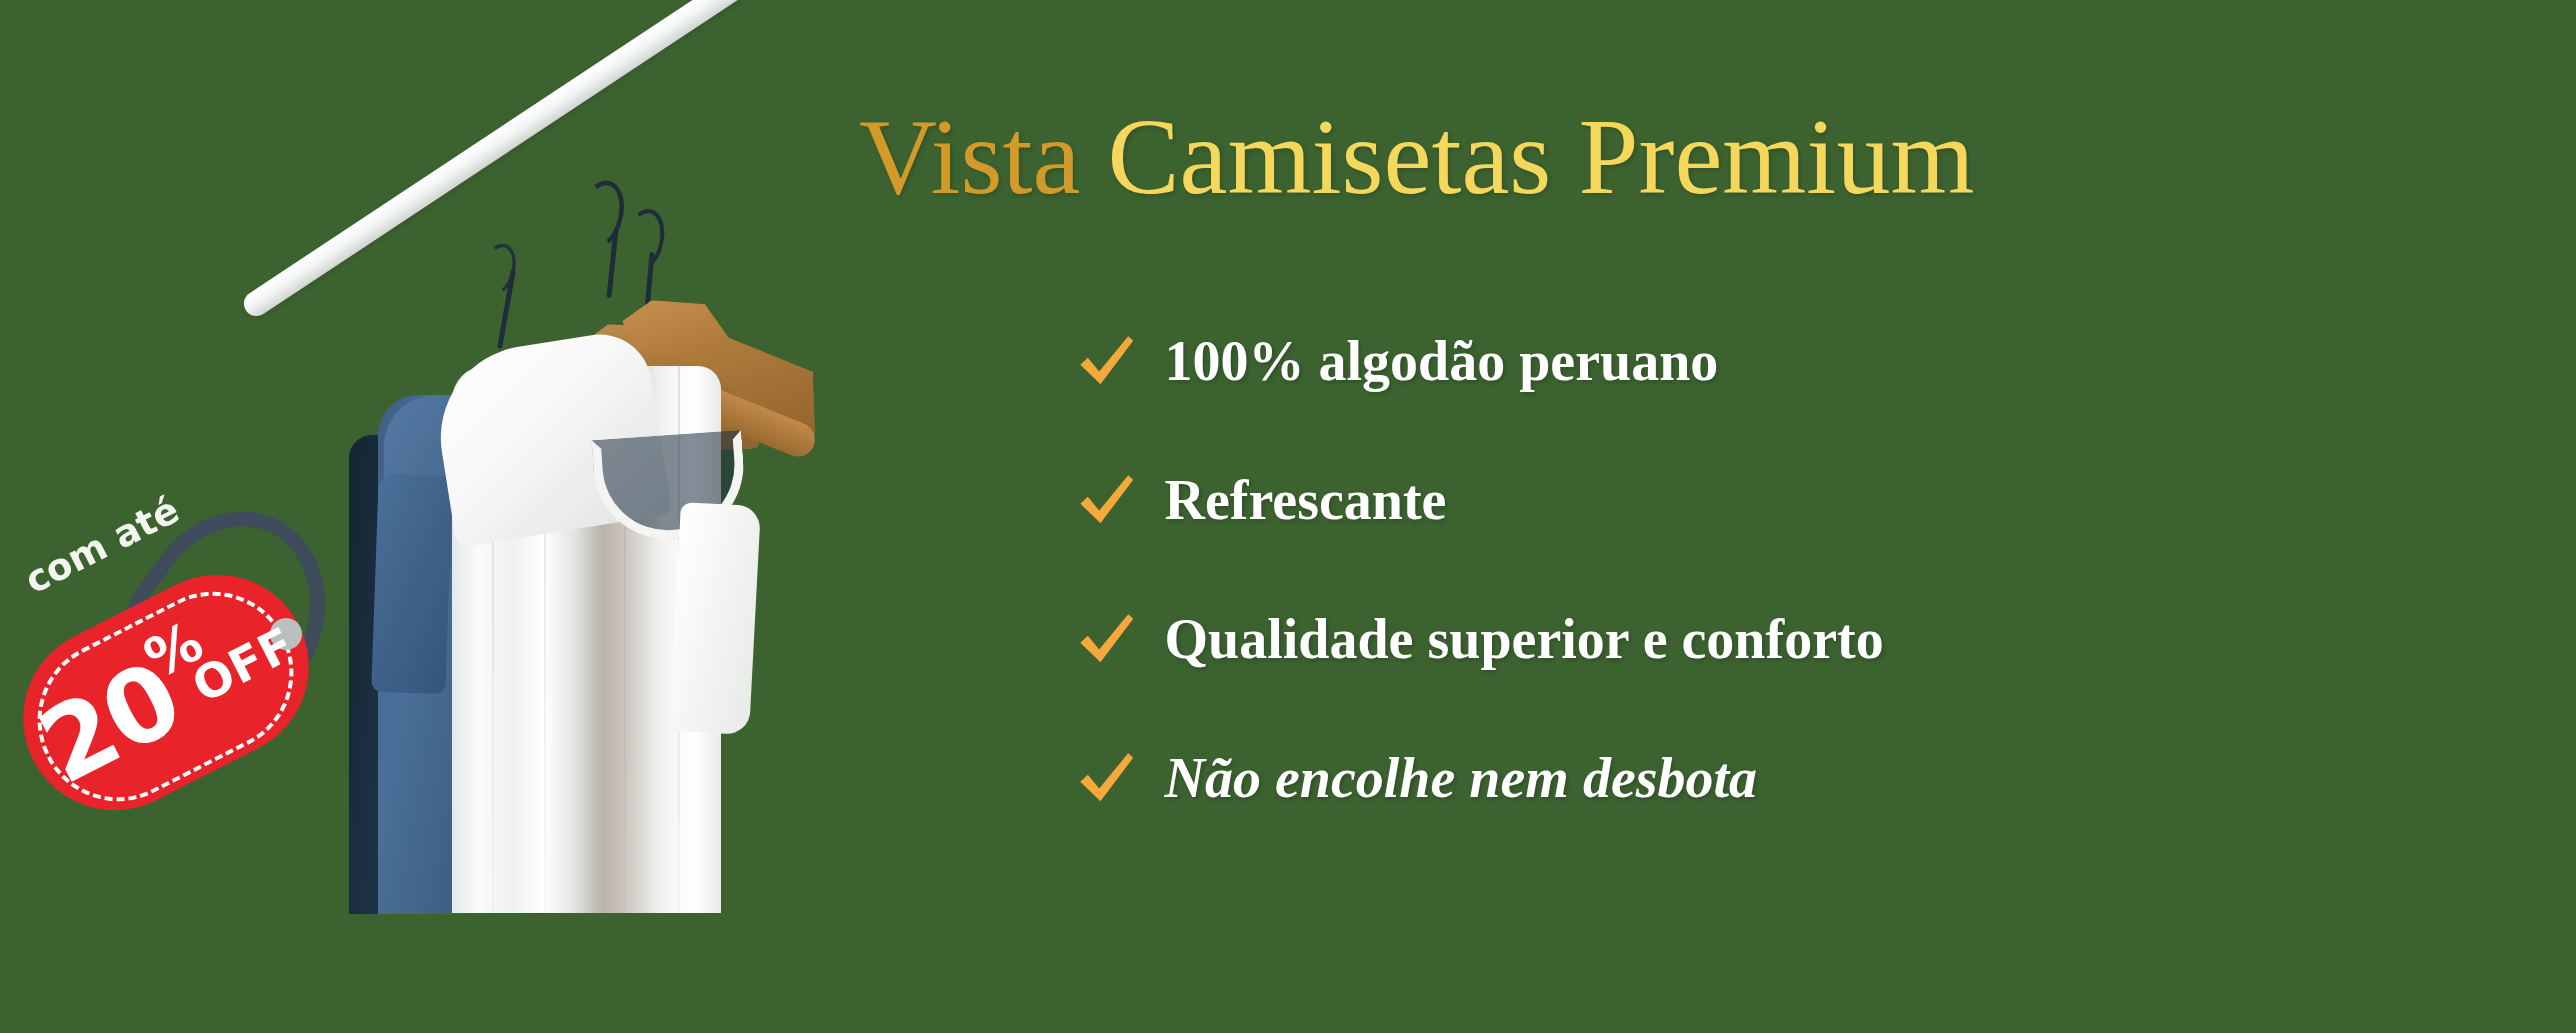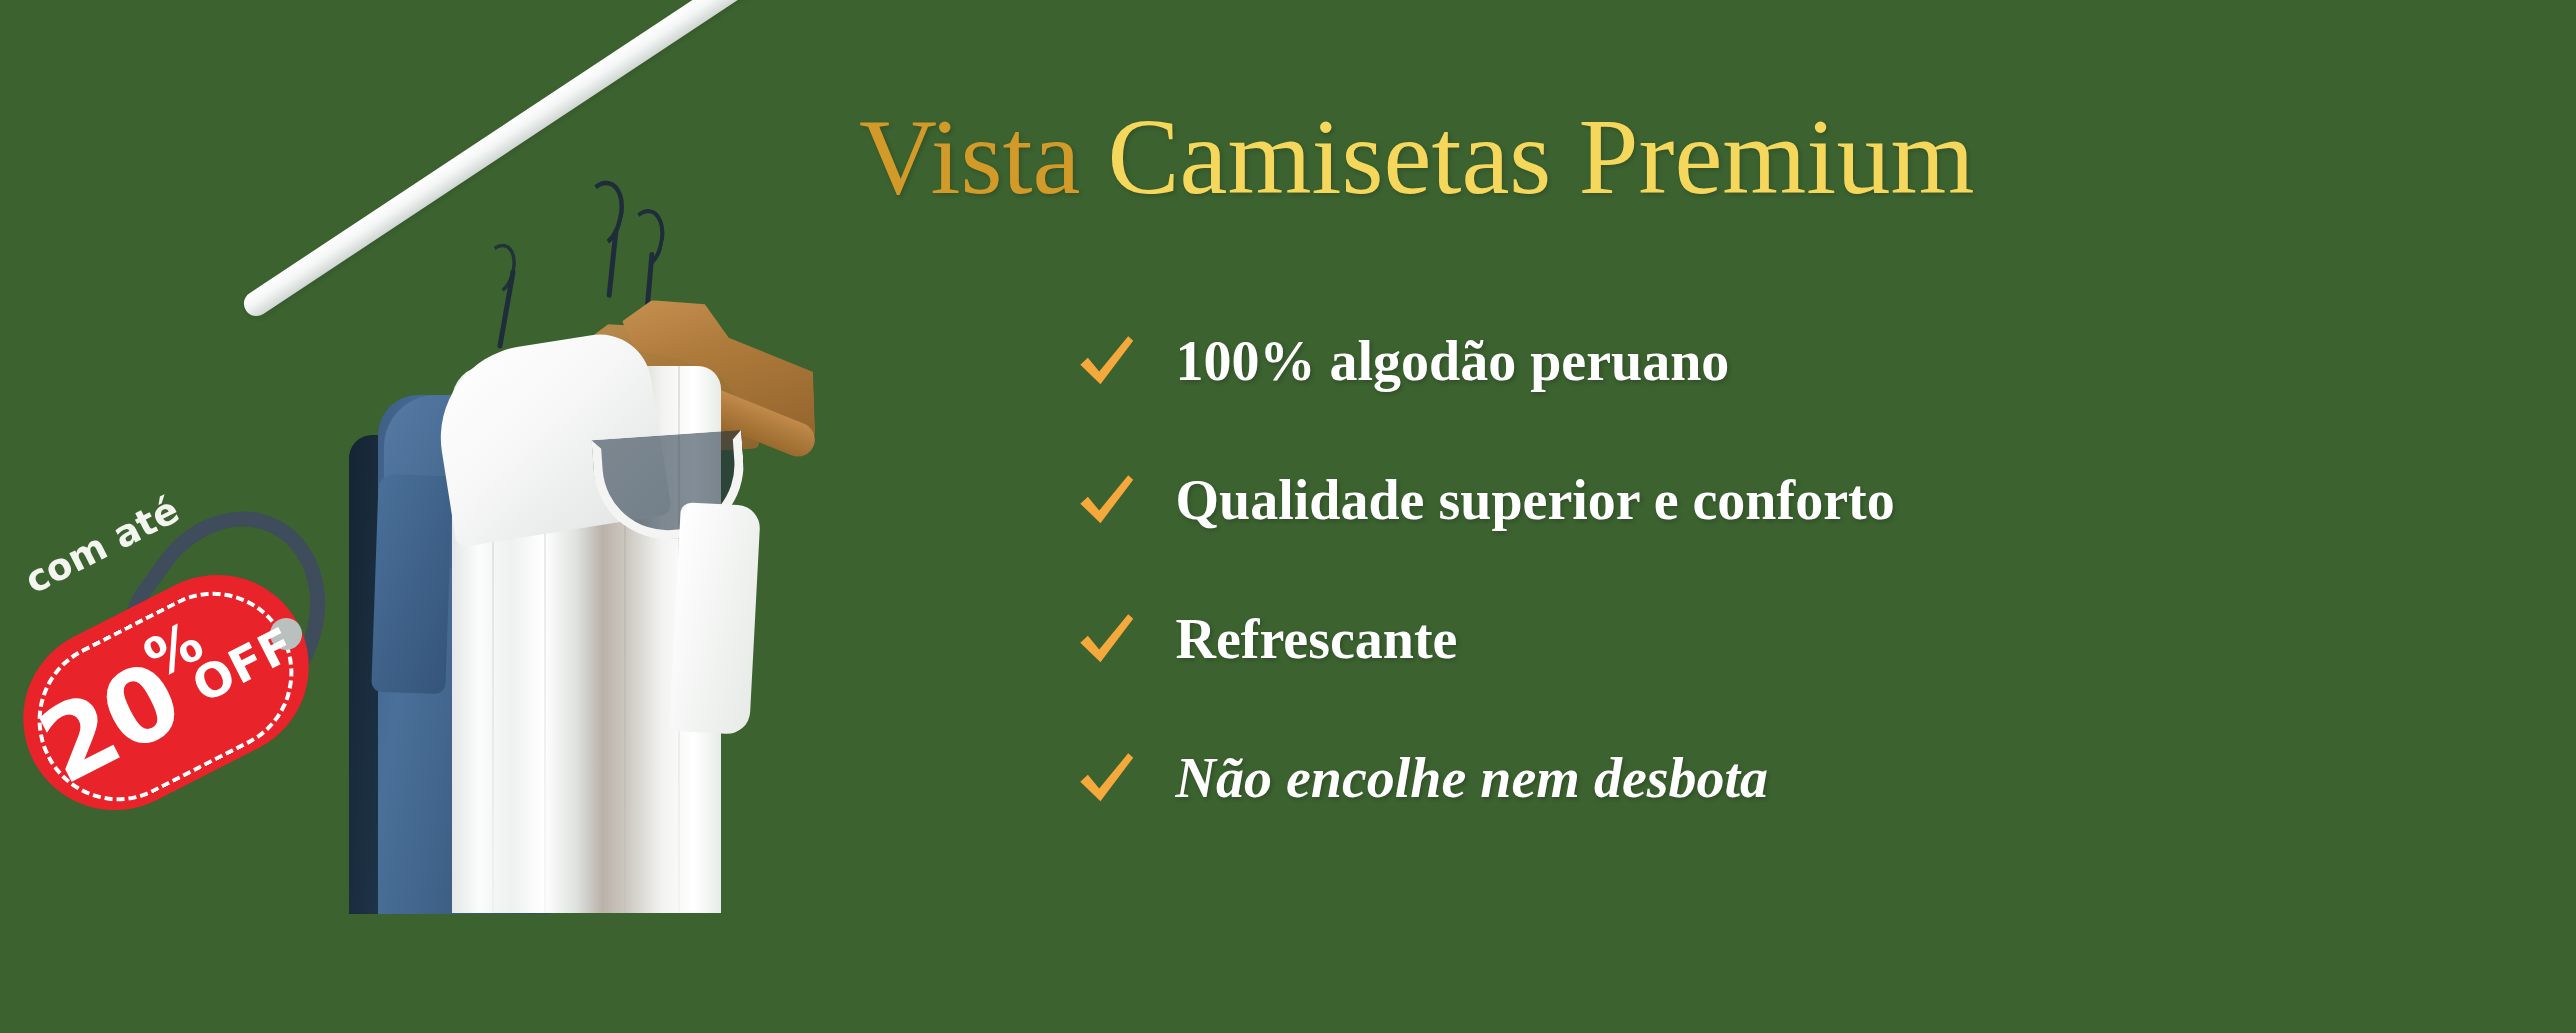--- a/index.html
+++ b/index.html
@@ -366,21 +366,20 @@
     position: absolute;
     left: 215px;
     top: 318px;
     width: 1374px;
   }
   .feature-row {
     display: flex;
     align-items: center;
     height: 86px;
     margin-bottom: 53px;
-    gap: 11px;
   }
   .feature-row:last-child { margin-bottom: 0; font-style: italic; }
 
   .check-icon {
     width: 63px;
     height: 63px;
     flex: 0 0 63px;
     display: block;
     margin-right: 27.5px;
   }
@@ -458,28 +457,28 @@
         <svg class="check-icon" viewBox="0 0 100 100">
           <path d="M10 55 L22 44 L40 66 L86 10 L94 17 L42 86 Z" fill="#f5a83c"></path>
         </svg>
         <span class="feature-label">100% algodão peruano</span>
       </div>
 
       <div class="feature-row">
         <svg class="check-icon" viewBox="0 0 100 100">
           <path d="M10 55 L22 44 L40 66 L86 10 L94 17 L42 86 Z" fill="#f5a83c"></path>
         </svg>
-        <span class="feature-label">Qualidade superior e conforto</span>
+        <span class="feature-label">Refrescante</span>
       </div>
 
       <div class="feature-row">
         <svg class="check-icon" viewBox="0 0 100 100">
           <path d="M10 55 L22 44 L40 66 L86 10 L94 17 L42 86 Z" fill="#f5a83c"></path>
         </svg>
-        <span class="feature-label">Refrescante</span>
+        <span class="feature-label">Qualidade superior e conforto</span>
       </div>
 
       <div class="feature-row">
         <svg class="check-icon" viewBox="0 0 100 100">
           <path d="M10 55 L22 44 L40 66 L86 10 L94 17 L42 86 Z" fill="#f5a83c"></path>
         </svg>
         <span class="feature-label">Não encolhe nem desbota</span>
       </div>
 
     </div>

